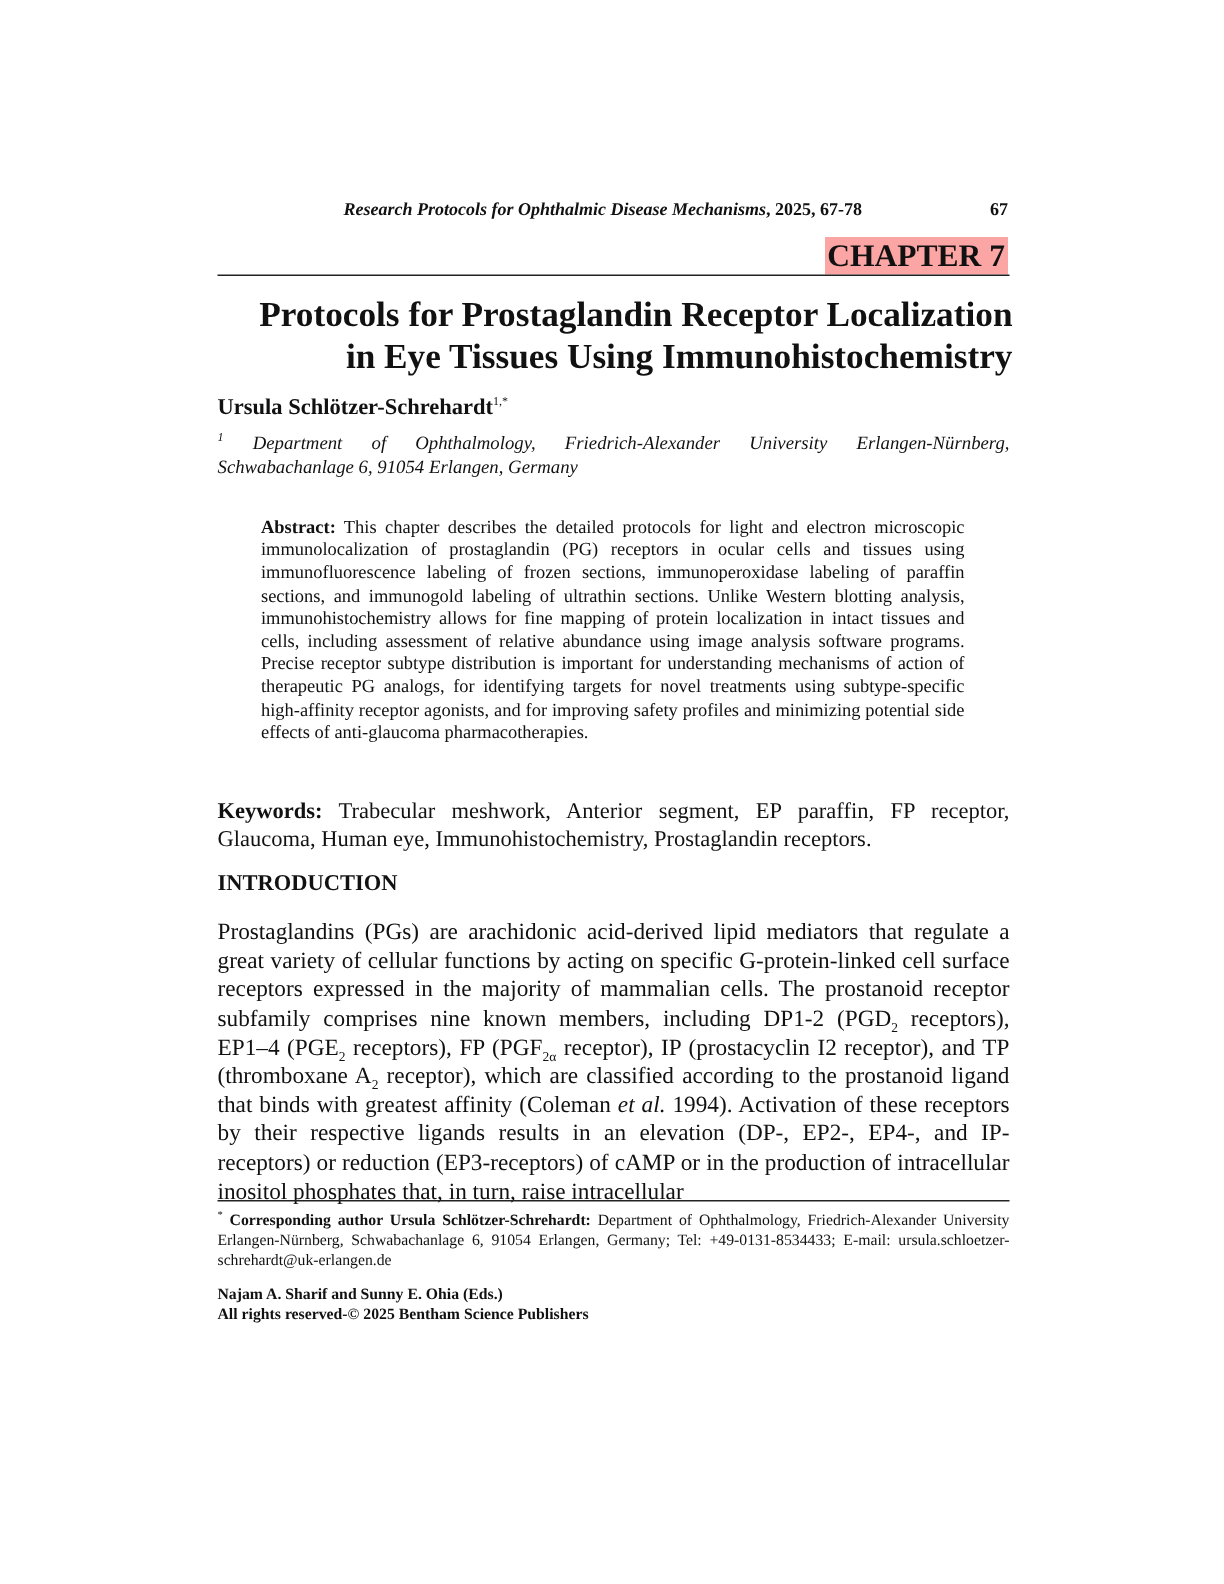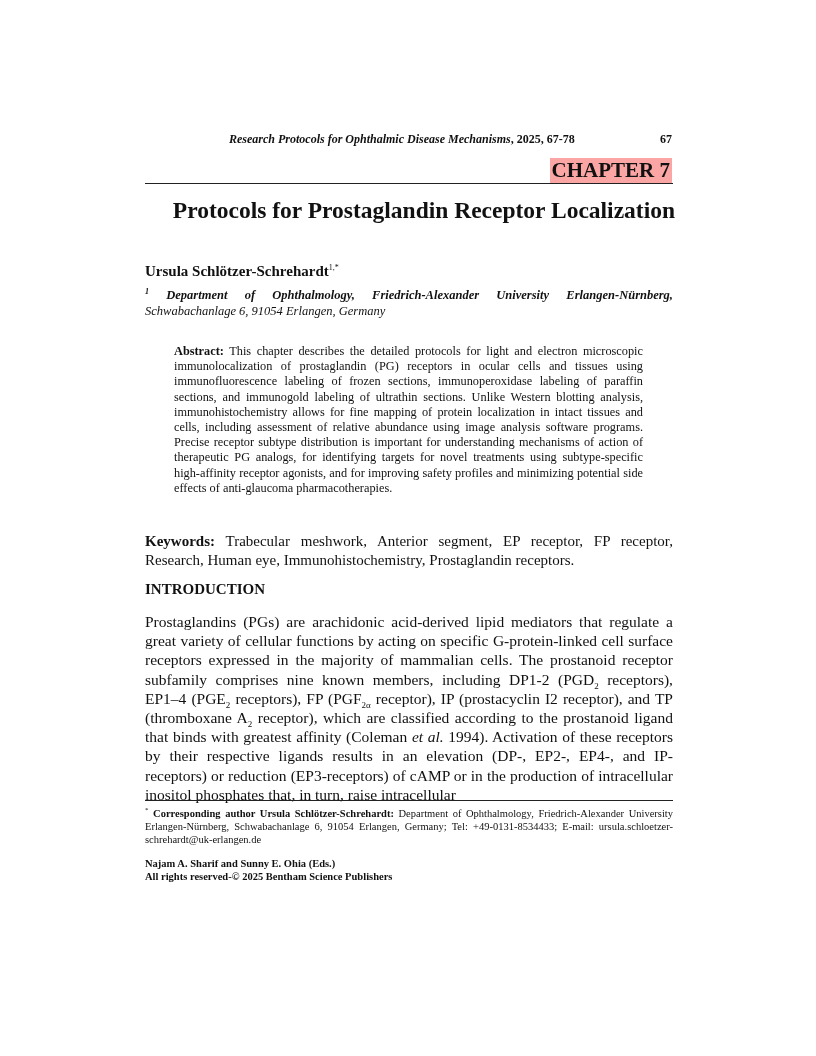--- a/index.html
+++ b/index.html
@@ -8,21 +8,21 @@
   .abs { position: absolute; }
   .running-head { left: 145px; top: 132px; width: 527px; font-size: 12px; font-weight: bold; }
   .running-head .journal { font-style: italic; position: absolute; left: 84px; }
   .running-head .page { position: absolute; right: 0; }
   .chapter-box { right: 144px; top: 158px; background: #fca5a5; padding: 0 2px; font-size: 21px; font-weight: bold; line-height: 25px; }
   .rule-top { left: 145px; top: 183px; width: 528px; height: 0; border-top: 1px solid #222; }
   .title { left: 145px; top: 196px; width: 530px; font-size: 23.5px; font-weight: bold; line-height: 28px; text-align: right; }
   .author { left: 145px; top: 263px; font-size: 15px; font-weight: bold; text-align: right; }
   .author sup { font-size: 8px; font-weight: normal; }
   .affil { left: 145px; top: 284px; width: 528px; font-size: 12.5px; font-style: italic; line-height: 16px; text-align: justify; text-align-last: left; }
-  .affil .line1 { text-align: justify; text-align-last: justify; display: block; font-weight: bold; }
+  .affil .line1 { text-align: justify; text-align-last: justify; display: block; }
   .affil sup { font-size: 8px; }
   .abstract { left: 174px; top: 344px; width: 469px; font-size: 12.3px; line-height: 15.2px; text-align: justify; }
   .abstract b { font-weight: bold; }
   .keywords { left: 145px; top: 532px; width: 528px; font-size: 15px; line-height: 19px; text-align: justify; }
   .section-head { left: 145px; top: 581px; font-size: 15px; font-weight: bold; }
   .body-text { left: 145px; top: 612px; width: 528px; font-size: 15.5px; line-height: 19.2px; text-align: justify; }
   .body-text sub { font-size: 9px; line-height: 0; }
   .rule-foot { left: 145px; top: 800px; width: 528px; height: 0; border-top: 1px solid #222; }
   .footnote { left: 145px; top: 804px; width: 528px; font-size: 10.5px; line-height: 13px; text-align: justify; }
   .footnote sup { font-size: 7px; }
@@ -34,35 +34,36 @@
 <div class="abs running-head">
   <span class="journal"><span>Research Protocols for Ophthalmic Disease Mechanisms</span><span style="font-style:normal">, 2025, 67-78</span></span>
   <span class="page">67</span>
 </div>
 
 <div class="abs chapter-box">CHAPTER 7</div>
 <div class="abs rule-top"></div>
 
 <div class="abs title">
   <div>Protocols for Prostaglandin Receptor Localization</div>
+  <div>in Eye Tissues Using Immunohistochemistry</div>
 </div>
 
 <div class="abs author"><span>Ursula Schlötzer-Schrehardt</span><sup>1,*</sup></div>
 
 <div class="abs affil">
   <span class="line1"><sup>1</sup> <span>Department of Ophthalmology, Friedrich-Alexander University Erlangen-Nürnberg,</span></span>
   <span>Schwabachanlage 6, 91054 Erlangen, Germany</span>
 </div>
 
 <div class="abs abstract">
   <b>Abstract:</b> <span>This chapter describes the detailed protocols for light and electron microscopic immunolocalization of prostaglandin (PG) receptors in ocular cells and tissues using immunofluorescence labeling of frozen sections, immunoperoxidase labeling of paraffin sections, and immunogold labeling of ultrathin sections. Unlike Western blotting analysis, immunohistochemistry allows for fine mapping of protein localization in intact tissues and cells, including assessment of relative abundance using image analysis software programs. Precise receptor subtype distribution is important for understanding mechanisms of action of therapeutic PG analogs, for identifying targets for novel treatments using subtype-specific high-affinity receptor agonists, and for improving safety profiles and minimizing potential side effects of anti-glaucoma pharmacotherapies.</span>
 </div>
 
 <div class="abs keywords">
-  <b>Keywords:</b> <span>Trabecular meshwork, Anterior segment, EP receptor, FP receptor, Research, Human eye, Immunohistochemistry, Prostaglandin receptors.</span>
+  <b>Keywords:</b> <span>Trabecular meshwork, Anterior segment, EP paraffin, FP receptor, Glaucoma, Human eye, Immunohistochemistry, Prostaglandin receptors.</span>
 </div>
 
 <div class="abs section-head">INTRODUCTION</div>
 
 <div class="abs body-text"><span>Prostaglandins (PGs) are arachidonic acid-derived lipid mediators that regulate a great variety of cellular functions by acting on specific G-protein-linked cell surface receptors expressed in the majority of mammalian cells. The prostanoid receptor subfamily comprises nine known members, including DP1-2 (PGD</span><sub>2</sub><span> receptors), EP1–4 (PGE</span><sub>2</sub><span> receptors), FP (PGF</span><sub>2α</sub><span> receptor), IP (prostacyclin I2 receptor), and TP (thromboxane A</span><sub>2</sub><span> receptor), which are classified according to the prostanoid ligand that binds with greatest affinity (Coleman </span><i>et al.</i><span> 1994). Activation of these receptors by their respective ligands results in an elevation (DP-, EP2-, EP4-, and IP-receptors) or reduction (EP3-receptors) of cAMP or in the production of intracellular inositol  phosphates that, in  turn, raise intracellular</span></div>
 
 <div class="abs rule-foot"></div>
 
 <div class="abs footnote"><sup>*</sup> <b>Corresponding author Ursula Schlötzer-Schrehardt:</b><span> Department of Ophthalmology, Friedrich-Alexander University Erlangen-Nürnberg, Schwabachanlage 6, 91054 Erlangen, Germany; Tel: +49-0131-8534433; E-mail: ursula.schloetzer-schrehardt@uk-erlangen.de</span></div>
 

